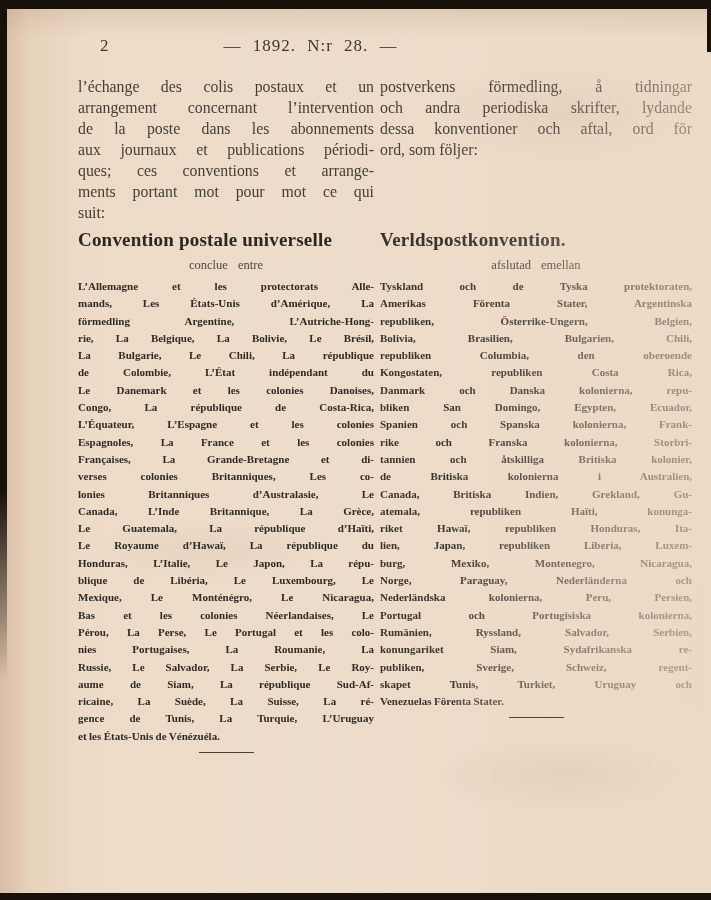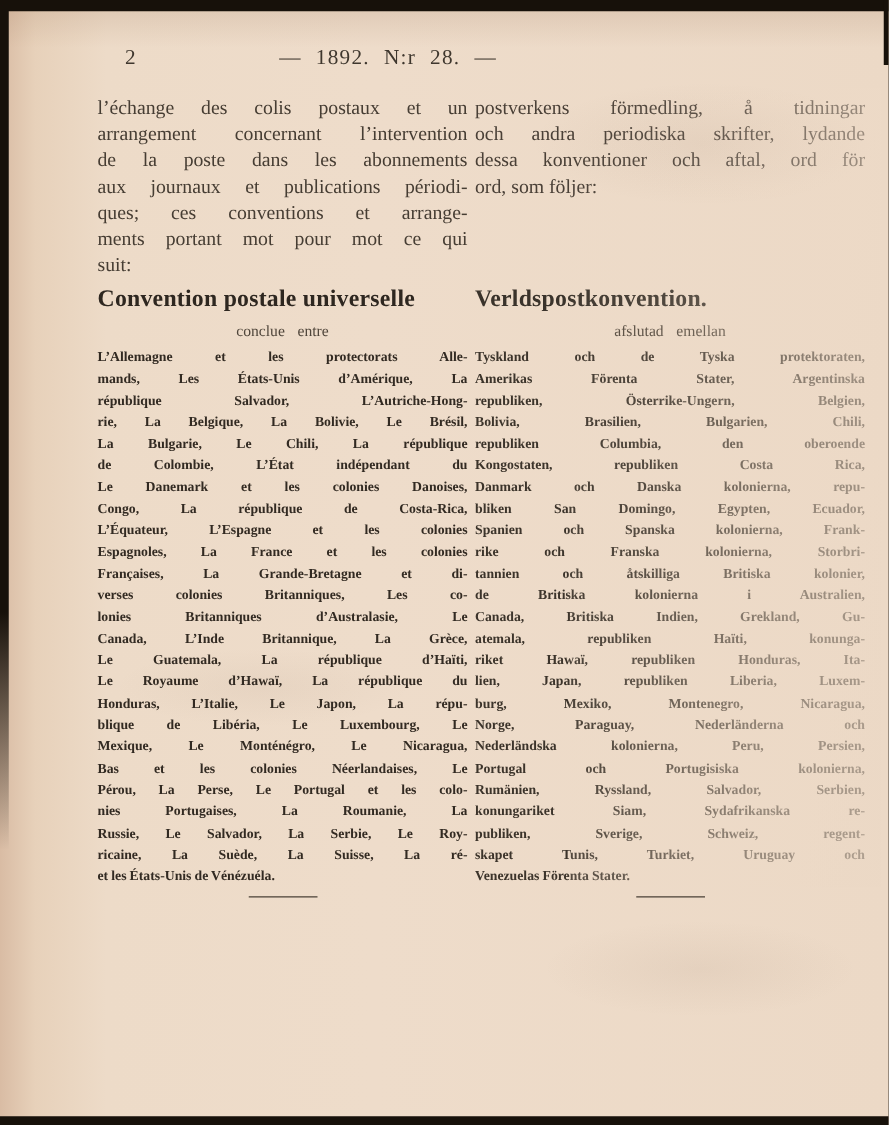--- a/index.html
+++ b/index.html
@@ -74,42 +74,44 @@
           <div class="tline">aux journaux et publications périodi-</div>
           <div class="tline">ques; ces conventions et arrange-</div>
           <div class="tline">ments portant mot pour mot ce qui</div>
           <div class="tline tline-last">suit:</div>
         </div>
       <div class="sec-heading">Convention postale universelle</div>
       <div class="sec-subheading">conclue entre</div>
       <div class="signatories">
           <div class="tline">L’Allemagne et les protectorats Alle-</div>
           <div class="tline">mands, Les États-Unis d’Amérique, La</div>
-          <div class="tline">république Salvador, L’Autriche-Hong-</div>
+          <div class="tline">förmedling Argentine, L’Autriche-Hong-</div>
           <div class="tline">rie, La Belgique, La Bolivie, Le Brésil,</div>
           <div class="tline">La Bulgarie, Le Chili, La république</div>
           <div class="tline">de Colombie, L’État indépendant du</div>
           <div class="tline">Le Danemark et les colonies Danoises,</div>
           <div class="tline">Congo, La république de Costa-Rica,</div>
           <div class="tline">L’Équateur, L’Espagne et les colonies</div>
           <div class="tline">Espagnoles, La France et les colonies</div>
           <div class="tline">Françaises, La Grande-Bretagne et di-</div>
           <div class="tline">verses colonies Britanniques, Les co-</div>
           <div class="tline">lonies Britanniques d’Australasie, Le</div>
           <div class="tline">Canada, L’Inde Britannique, La Grèce,</div>
           <div class="tline">Le Guatemala, La république d’Haïti,</div>
           <div class="tline">Le Royaume d’Hawaï, La république du</div>
           <div class="tline">Honduras, L’Italie, Le Japon, La répu-</div>
           <div class="tline">blique de Libéria, Le Luxembourg, Le</div>
           <div class="tline">Mexique, Le Monténégro, Le Nicaragua,</div>
           <div class="tline">Bas et les colonies Néerlandaises, Le</div>
           <div class="tline">Pérou, La Perse, Le Portugal et les colo-</div>
           <div class="tline">nies Portugaises, La Roumanie, La</div>
           <div class="tline">Russie, Le Salvador, La Serbie, Le Roy-</div>
+          <div class="tline">aume de Siam, La république Sud-Af-</div>
           <div class="tline">ricaine, La Suède, La Suisse, La ré-</div>
+          <div class="tline">gence de Tunis, La Turquie, L’Uruguay</div>
           <div class="tline tline-last">et les États-Unis de Vénézuéla.</div>
         </div>
       <hr class="divider">
     </div>
 
     <div class="col col-right">
       <div class="intro">
           <div class="tline">postverkens förmedling, å tidningar</div>
           <div class="tline">och andra periodiska skrifter, lydande</div>
           <div class="tline">dessa konventioner och aftal, ord för</div>

